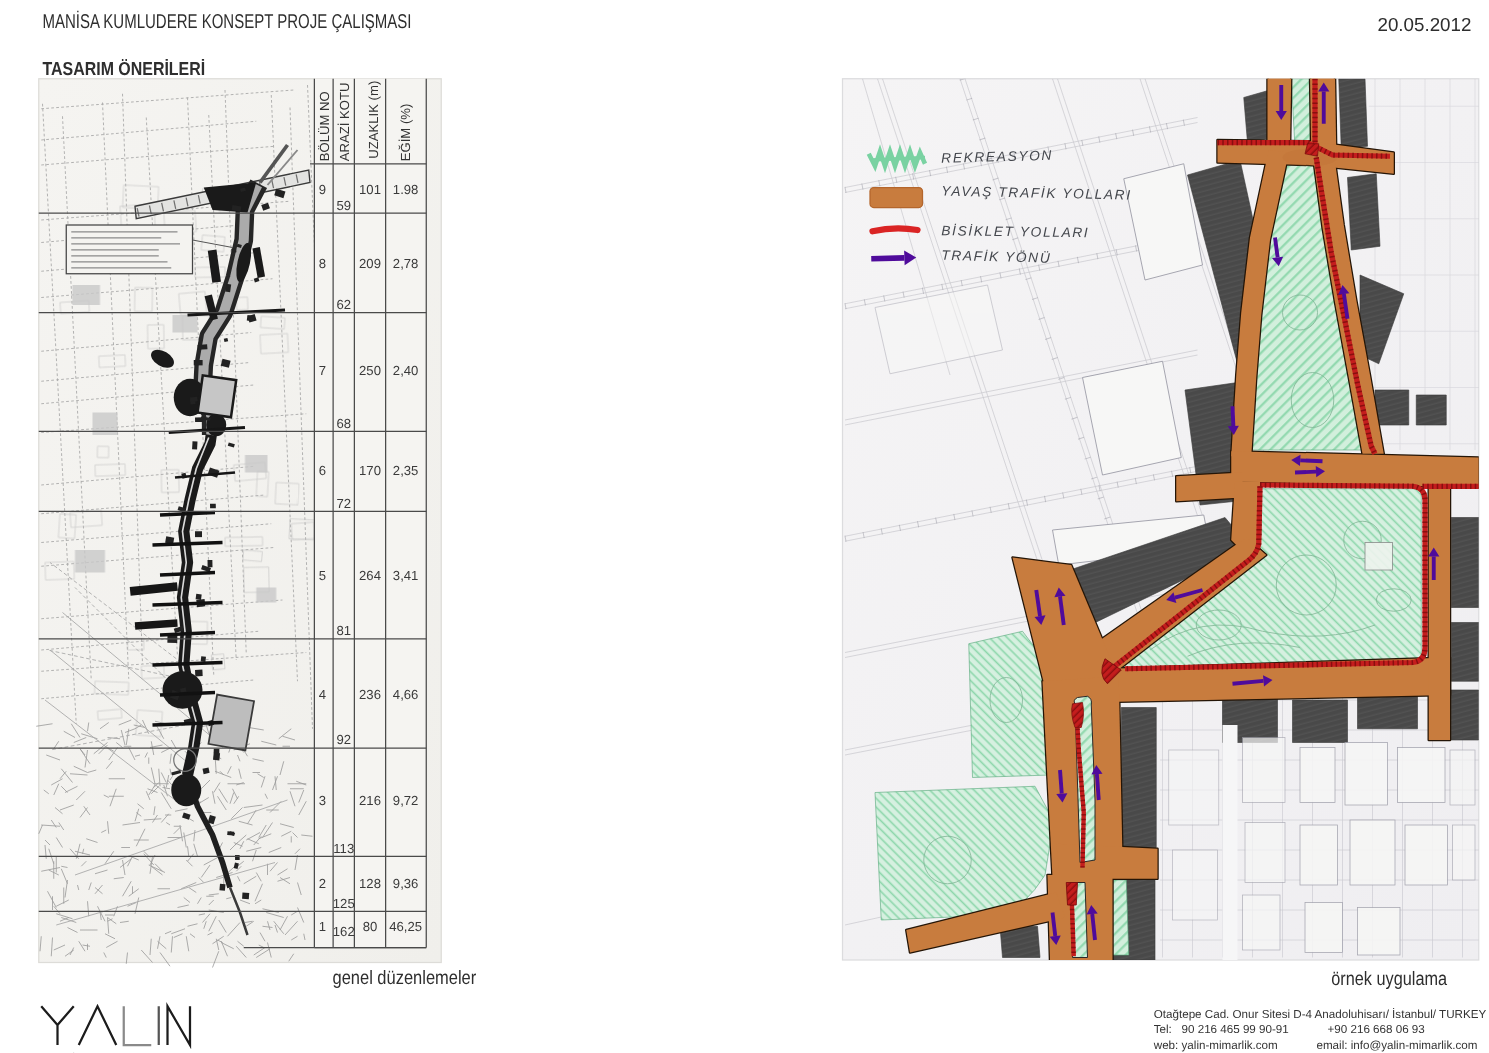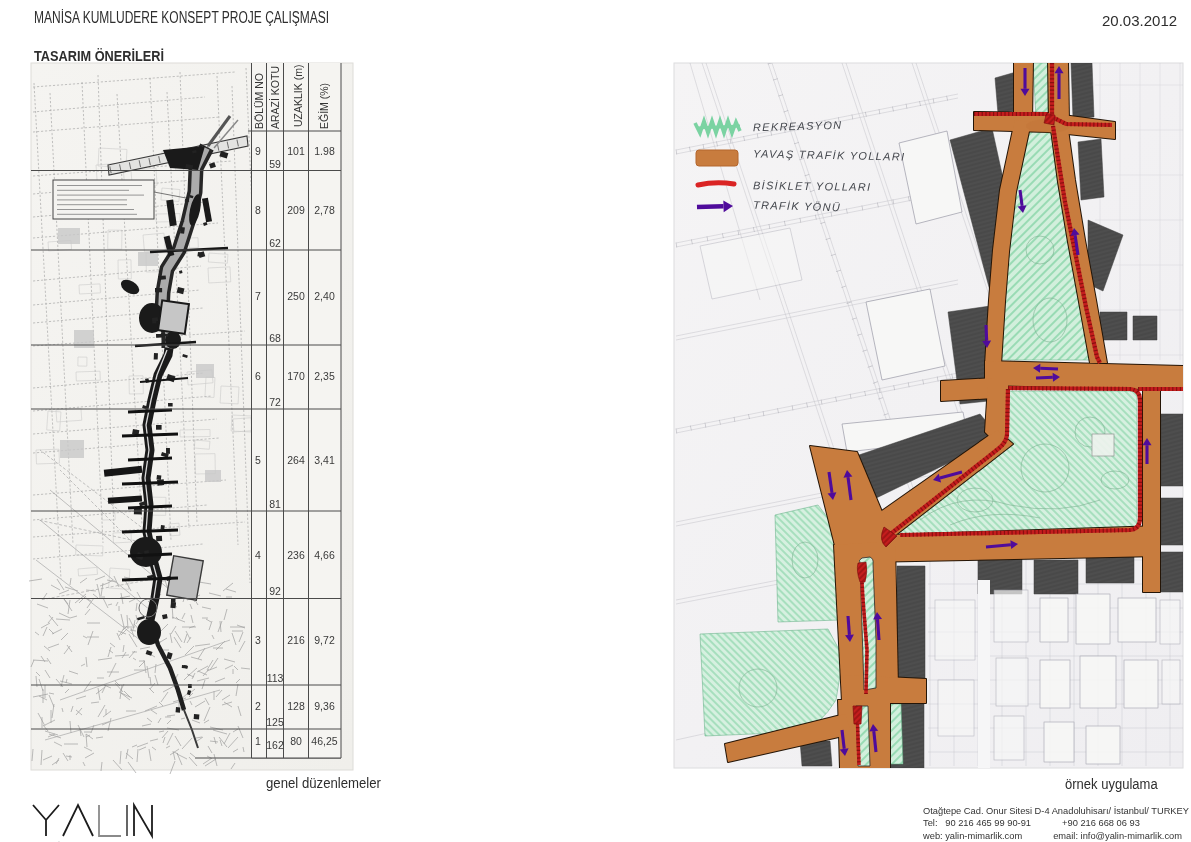--- a/index.html
+++ b/index.html
@@ -891,21 +891,21 @@
       </g>
       <rect x="696" y="150" width="42" height="16" rx="3" fill="#c87c3e" stroke="#b4662c" stroke-width="1"></rect>
       <path d="M698,185 Q716,181 734,184" stroke="#da2424" stroke-width="5" fill="none" stroke-linecap="round"></path>
       <line x1="697.0" y1="207.0" x2="723.5" y2="206.3" stroke="#4f0b9b" stroke-width="4.6"></line>
       <polygon points="733.0,206.0 723.7,212.2 723.3,200.4" fill="#4f0b9b"></polygon>
     </g>
 </svg>
 
 <div class="t" style="left:34px;top:9px;font-size:16px;transform:scaleX(0.75);transform-origin:0 0;">MANİSA KUMLUDERE KONSEPT PROJE ÇALIŞMASI</div>
 
-<div class="t" style="left:1102px;top:12px;font-size:15px;">20.03.2012</div>
+<div class="t" style="left:1102px;top:12px;font-size:15px;">20.05.2012</div>
 
 <div class="t" style="left:34px;top:47px;font-size:15px;font-weight:bold;transform:scaleX(0.85);transform-origin:0 0;">TASARIM ÖNERİLERİ</div>
 
 <div class="t" style="left:266px;top:774px;font-size:15.5px;transform:scaleX(0.85);transform-origin:0 0;">genel düzenlemeler</div>
 
 <div class="t" style="left:1065px;top:775px;font-size:15.5px;transform:scaleX(0.84);transform-origin:0 0;">örnek uygulama</div>
 
 <div class="t hw" style="left:753px;top:120px;transform:rotate(-1.5deg);">REKREASYON</div>
 
 <div class="t hw" style="left:753px;top:149px;transform:rotate(1.2deg);">YAVAŞ TRAFİK YOLLARI</div>

